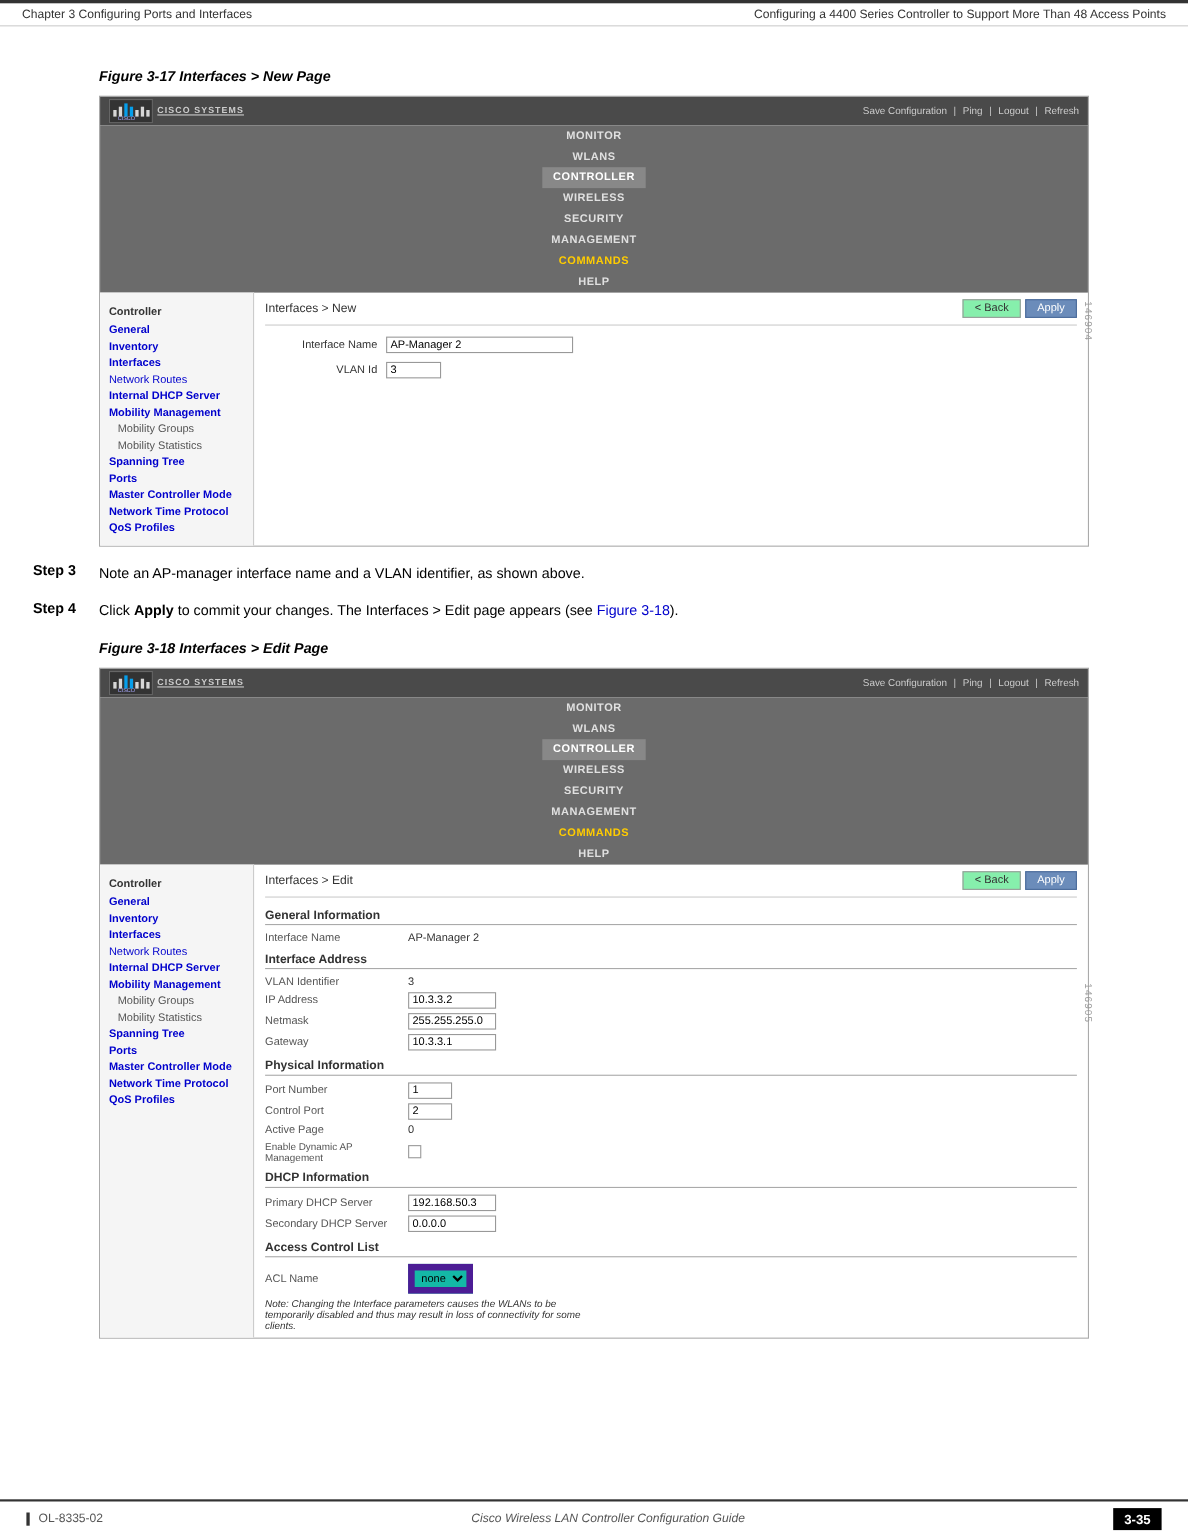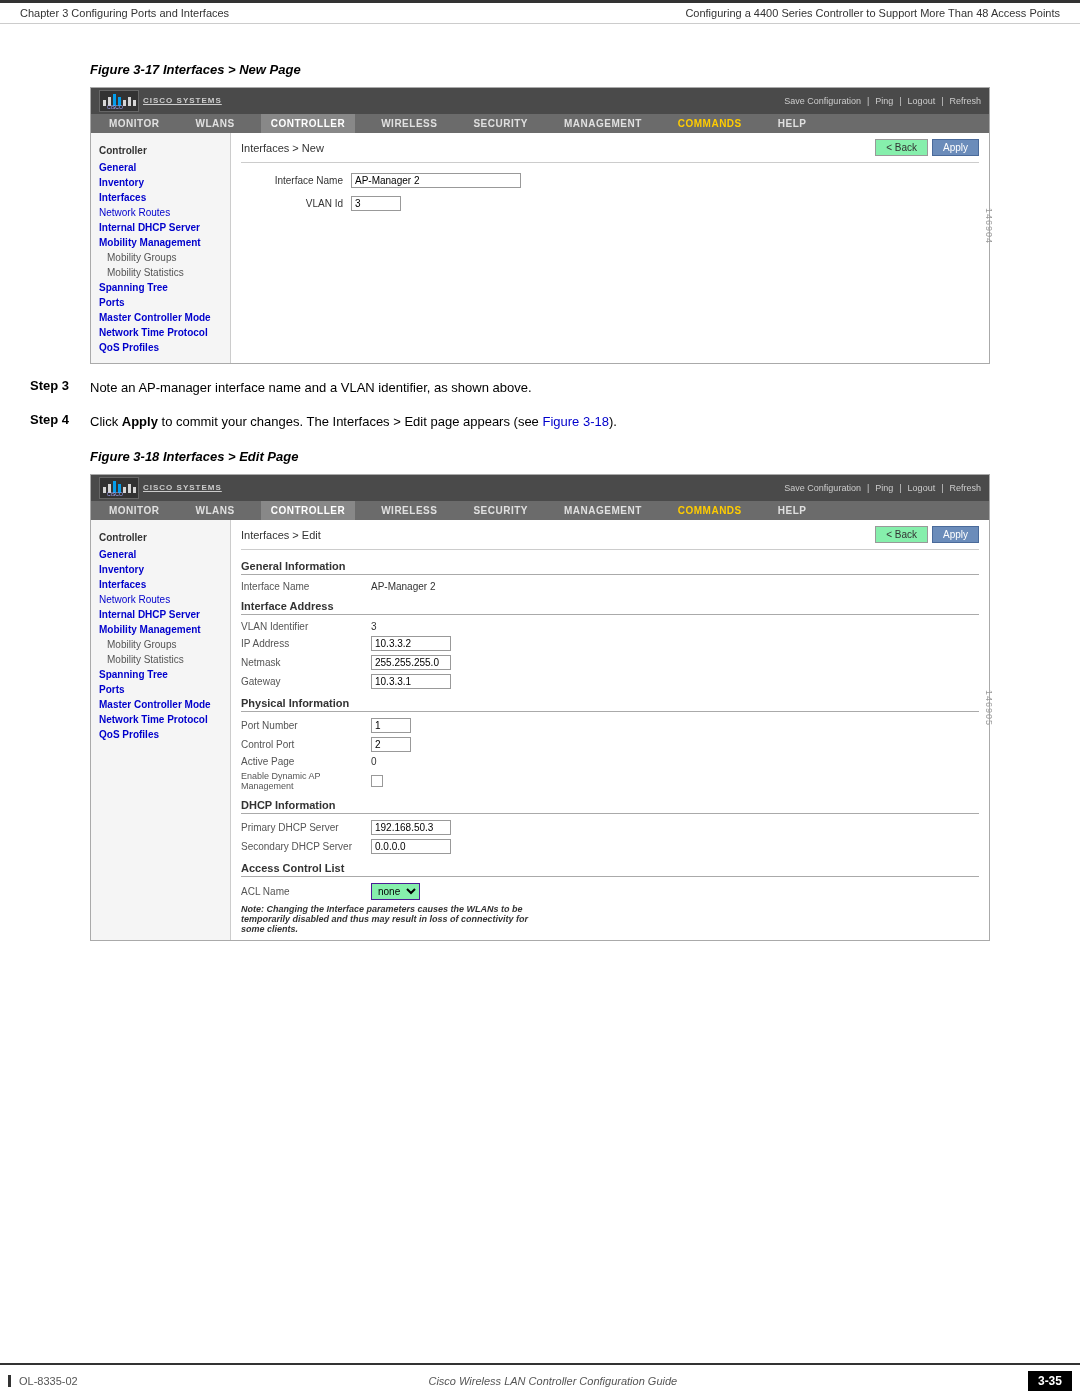--- a/index.html
+++ b/index.html
@@ -101,21 +101,22 @@
     .cisco-topbar-right span {
       cursor: pointer;
     }
 
     
     .cisco-nav {
       background: #6b6b6b;
       display: flex;
       align-items: center;
       padding: 0 8px;
-      gap: 16px;
+      gap: 0;
+      flex-direction: column;
     }
     .cisco-nav-item {
       color: #e0e0e0;
       font-size: 10px;
       font-weight: bold;
       padding: 4px 10px;
       cursor: pointer;
       text-transform: uppercase;
       letter-spacing: 0.5px;
     }
@@ -286,21 +287,21 @@
       color: #0000cc;
       text-decoration: none;
     }
     .step-text strong {
       font-weight: bold;
     }
 
     
     .page-footer {
       border-top: 2px solid #333;
-      padding: 6px 8px;
+      padding: 6px 24px;
       display: flex;
       align-items: center;
       justify-content: space-between;
       font-size: 11px;
     }
     .footer-left {
       color: #555;
       border-left: 3px solid #333;
       padding-left: 8px;
     }
@@ -317,38 +318,37 @@
       font-style: italic;
     }
 
     
     .cisco-note {
       font-size: 9px;
       color: #333;
       margin-top: 3px;
       font-style: italic;
       max-width: 300px;
-      font-weight: bold;
     }
 
     
     .cisco-checkbox {
       width: 12px;
       height: 12px;
       border: 1px solid #999;
       background: #fff;
       display: inline-block;
     }
 
     
     .cisco-select {
       font-size: 10px;
-      border: 1px solid #4c1d95;
+      border: 6px solid #4c1d95;
       padding: 1px 2px;
-      background: #86efac;
+      background: #14b8a6;
     }
   </style>
 </head>
 <body>
 
 <div class="page-wrapper">
 
   <div class="top-header">
     <span>Chapter 3    Configuring Ports and Interfaces</span>
     <span>Configuring a 4400 Series Controller to Support More Than 48 Access Points</span>

